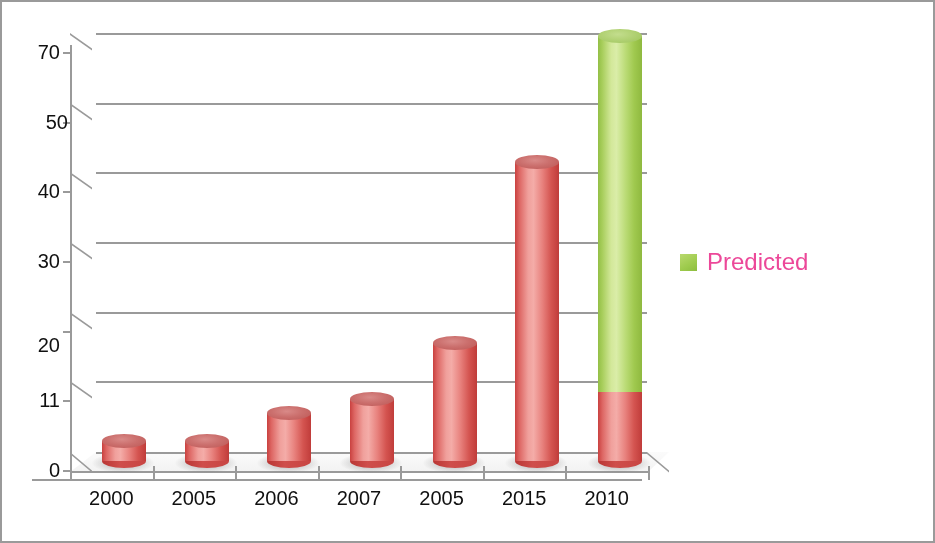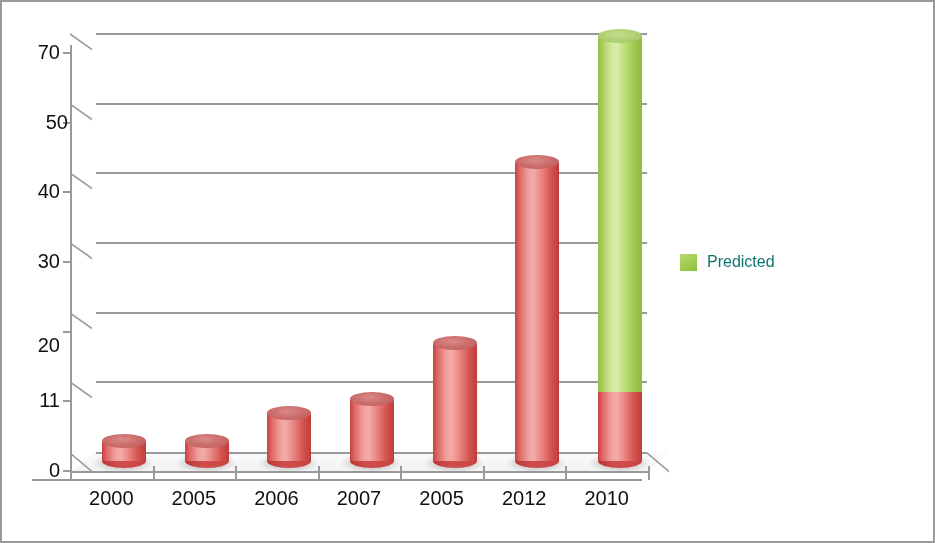--- a/index.html
+++ b/index.html
@@ -249,22 +249,22 @@
     margin-right: 10px;
     flex: 0 0 auto;
   }
   .legend-swatch.sw-green {
     background: linear-gradient(150deg,#b9d96e 0%,#9ecb4d 60%,#8dbd3f 100%);
   }
   .legend-swatch.sw-red {
     background: linear-gradient(150deg,#ef8682 0%,#e2605c 60%,#d34b48 100%);
   }
   .legend-text {
-    font-size: 16px;
-    color: #0f766e;
+    font-size: 24px;
+    color: #ec4899;
     line-height: 1;
     white-space: nowrap;
   }
 </style>
 </head>
 <body>
 
 <div id="chart-root">
 
   <div class="plot-area">
@@ -396,21 +396,21 @@
         <div class="x-tick" style="left: 480.857px;"></div>
         <div class="x-tick" style="left: 563.429px;"></div>
         <div class="x-tick" style="left: 646px;"></div>
       </div>
     <div id="x-labels">
         <div class="x-label" style="left: 69.2857px;">2000</div>
         <div class="x-label" style="left: 151.857px;">2005</div>
         <div class="x-label" style="left: 234.429px;">2006</div>
         <div class="x-label" style="left: 317px;">2007</div>
         <div class="x-label" style="left: 399.571px;">2005</div>
-        <div class="x-label" style="left: 482.143px;">2012</div>
+        <div class="x-label" style="left: 482.143px;">2015</div>
         <div class="x-label" style="left: 564.714px;">2010</div>
       </div>
 
   </div>
 
   <div class="legend">
     <div class="legend-item">
       <span class="legend-swatch sw-green"></span>
       <span class="legend-text">Predicted</span>
     </div>

